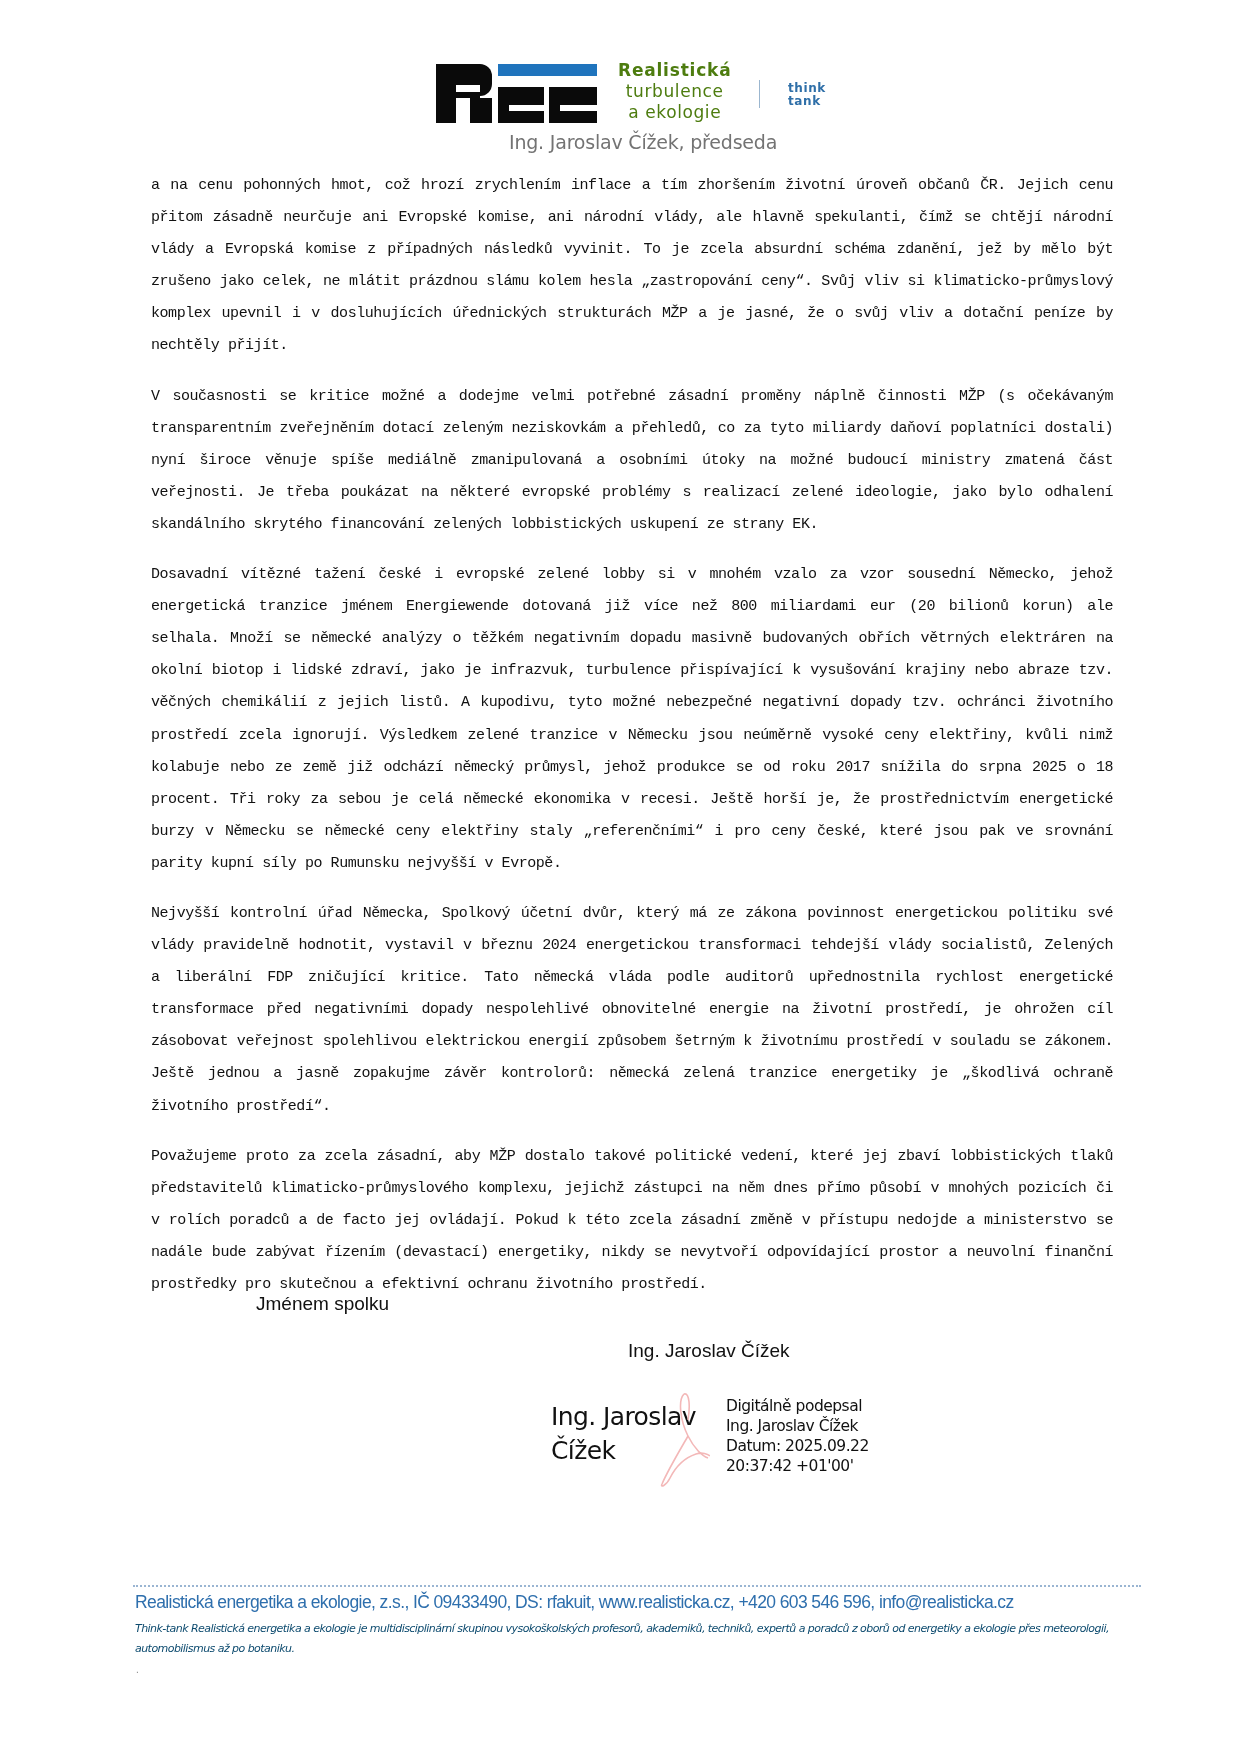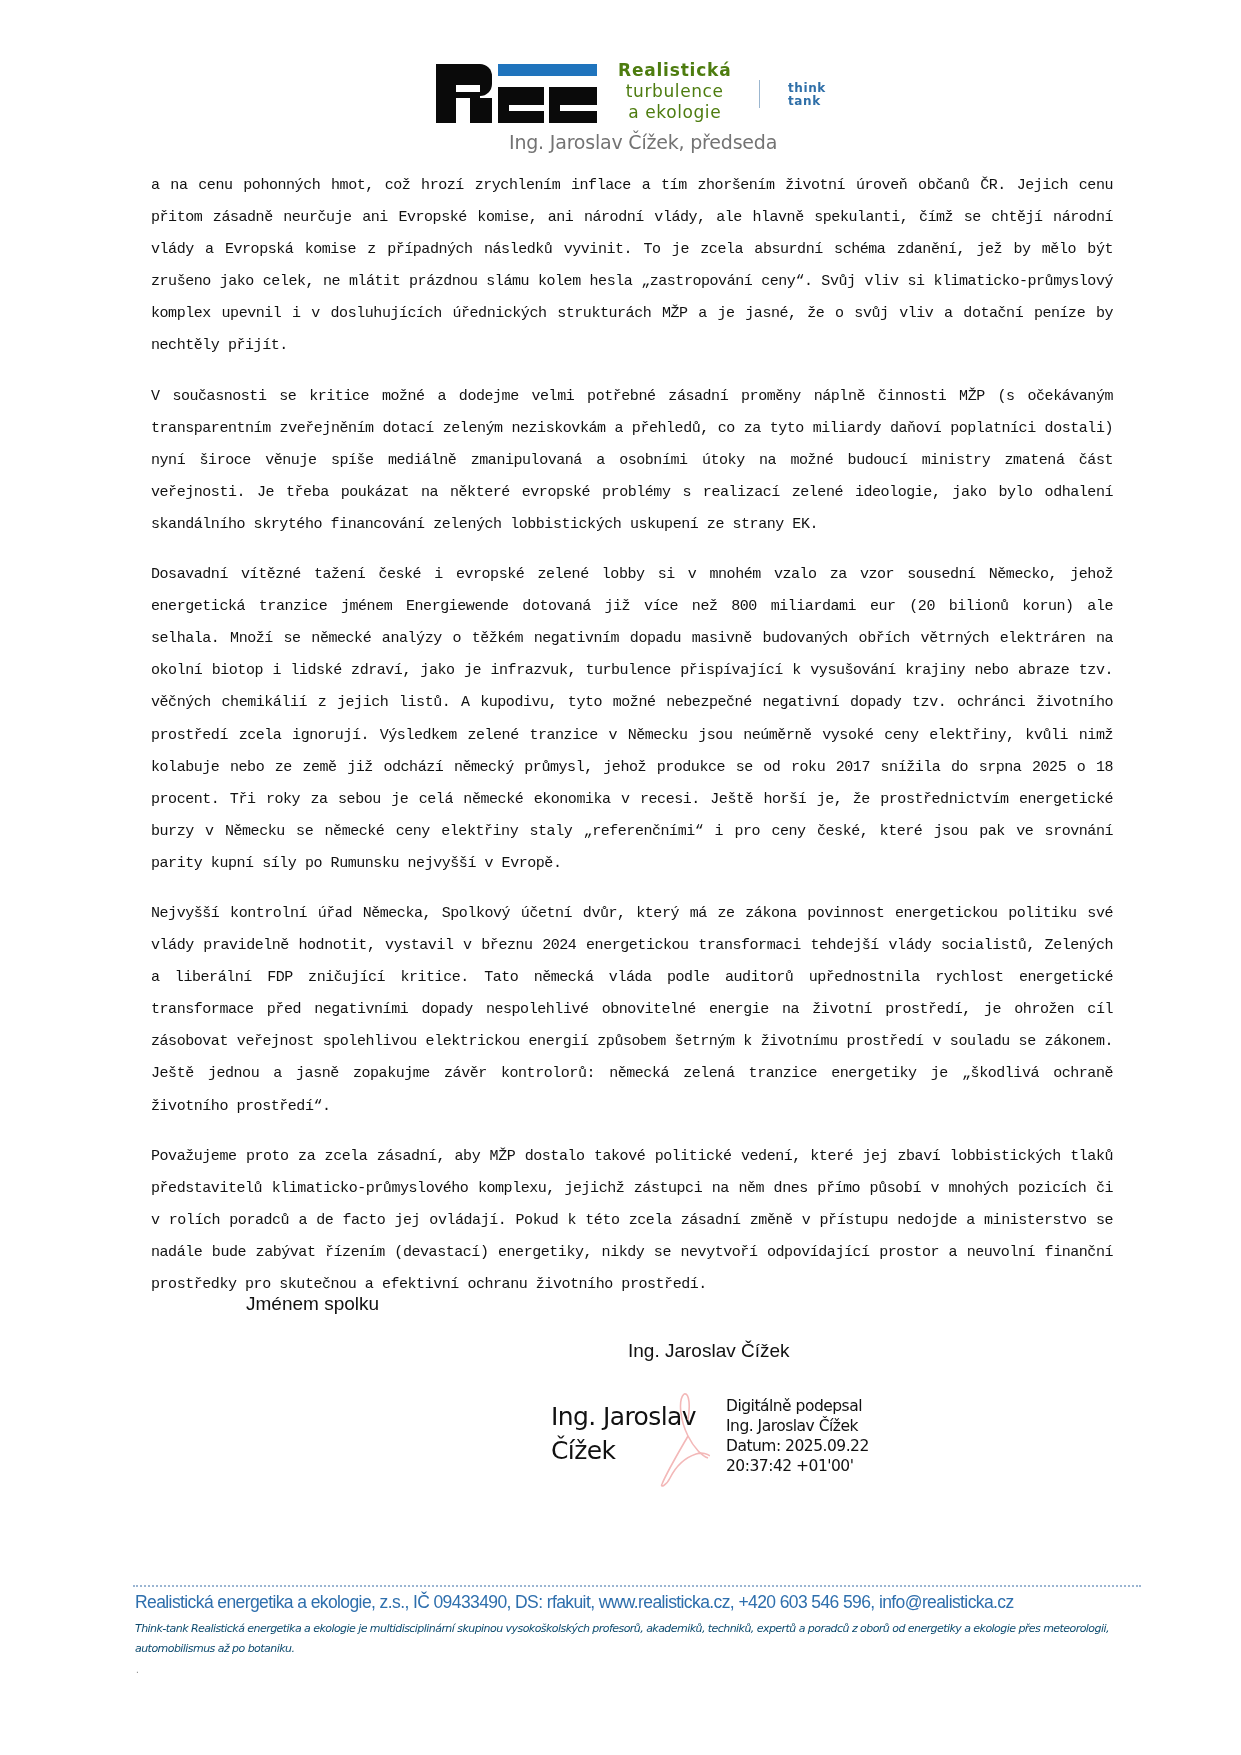--- a/index.html
+++ b/index.html
@@ -17,21 +17,21 @@
   .think { position: absolute; left: 788px; top: 82px; color: #2f6fa8; font-family: "DejaVu Sans", sans-serif;
            font-weight: bold; font-size: 12px; line-height: 13px; letter-spacing: 0.6px; }
   .chair { position: absolute; left: 509px; top: 131px; color: #737373; font-size: 19px;
            font-family: "DejaVu Sans", sans-serif; letter-spacing: -0.2px; }
 
   
   .content { position: absolute; left: 135px; top: 170px; width: 978px; }
   .para { margin: 0 0 18px 16px; font-size: 15px; line-height: 32.1px; text-align: justify;
           font-family: Liberation Mono, monospace; letter-spacing: -0.45px; word-spacing: 0px; }
 
-  .jmenem { position: absolute; left: 246px; top: 1293px; font-size: 19px; font-family: "Liberation Sans", sans-serif; }
+  .jmenem { position: absolute; left: 256px; top: 1293px; font-size: 19px; font-family: "Liberation Sans", sans-serif; }
   .signer { position: absolute; left: 628px; top: 1340px; font-size: 19px; font-family: "Liberation Sans", sans-serif; }
 
   .sig-name { position: absolute; left: 551px; top: 1400px; font-size: 25px; line-height: 34px;
               font-family: "DejaVu Sans", sans-serif; color: #111; letter-spacing: -0.6px; }
   .sig-mark { position: absolute; left: 650px; top: 1390px; width: 60px; height: 100px; }
   .sig-info { position: absolute; left: 704px; top: 1396px; font-size: 15.5px; line-height: 20px;
               font-family: "DejaVu Sans", sans-serif; color: #111; letter-spacing: -0.5px; margin-left: 22px; }
 
   .footer-line { position: absolute; left: 133px; top: 1585px; width: 1008px; height: 0;
                  border-top: 2px dotted #9ab5d2; }

